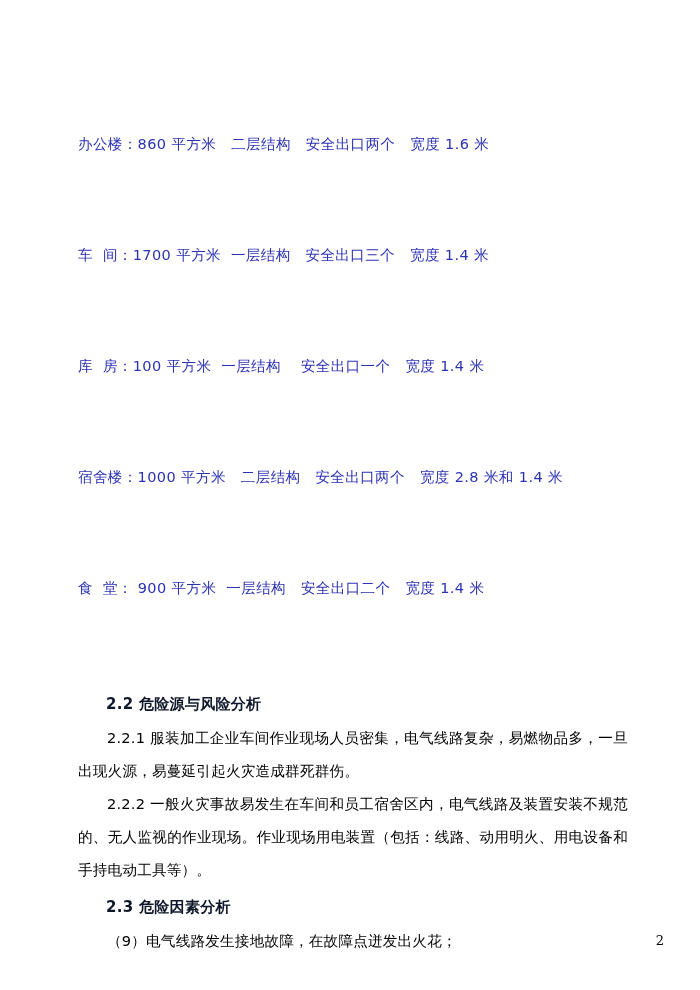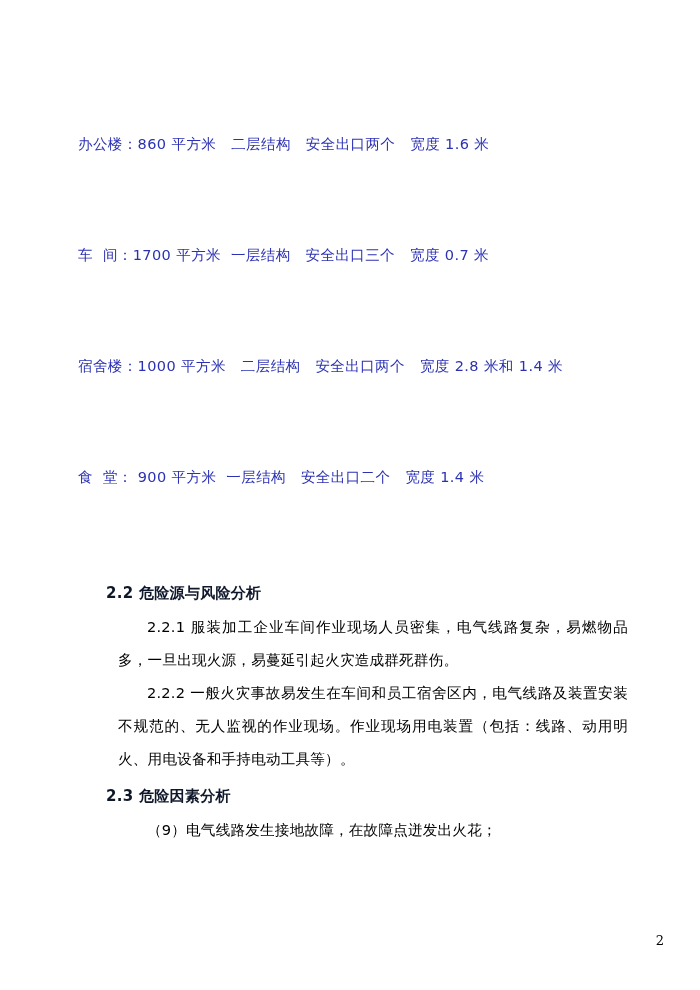--- a/index.html
+++ b/index.html
@@ -50,41 +50,41 @@
     font-size: 14.6px;
     line-height: 33px;
     margin: 0;
     padding: 0;
     text-align: justify;
     text-justify: inter-ideograph;
     letter-spacing: 0.2px;
   }
   .para.indent {
     text-indent: 29px;
-    margin-left: 40px;
   }
   .spacer-4 { height: 4px; }
   .spacer-6 { height: 6px; }
   .page-number {
     position: absolute;
     right: 36px;
     bottom: 42px;
     font-size: 13px;
     color: #000000;
     font-family: "DejaVu Serif", "Liberation Serif", serif;
   }
 </style>
 </head>
 <body>
 
 <div class="page">
 
   <div class="blue-block">
     <div class="blue-line">办公楼：860 平方米   二层结构   安全出口两个   宽度 1.6 米</div>
-    <div class="blue-line">车  间：1700 平方米  一层结构   安全出口三个   宽度 0.7 米</div>
+    <div class="blue-line">车  间：1700 平方米  一层结构   安全出口三个   宽度 1.4 米</div>
+    <div class="blue-line">库  房：100 平方米  一层结构    安全出口一个   宽度 1.4 米</div>
     <div class="blue-line">宿舍楼：1000 平方米   二层结构   安全出口两个   宽度 2.8 米和 1.4 米</div>
     <div class="blue-line">食  堂： 900 平方米  一层结构   安全出口二个   宽度 1.4 米</div>
   </div>
 
   <div class="spacer-6"></div>
 
   <h2 class="heading indent">2.2 危险源与风险分析</h2>
   <p class="para indent">2.2.1 服装加工企业车间作业现场人员密集，电气线路复杂，易燃物品多，一旦出现火源，易蔓延引起火灾造成群死群伤。</p>
   <p class="para indent">2.2.2 一般火灾事故易发生在车间和员工宿舍区内，电气线路及装置安装不规范的、无人监视的作业现场。作业现场用电装置（包括：线路、动用明火、用电设备和手持电动工具等）。</p>
 

